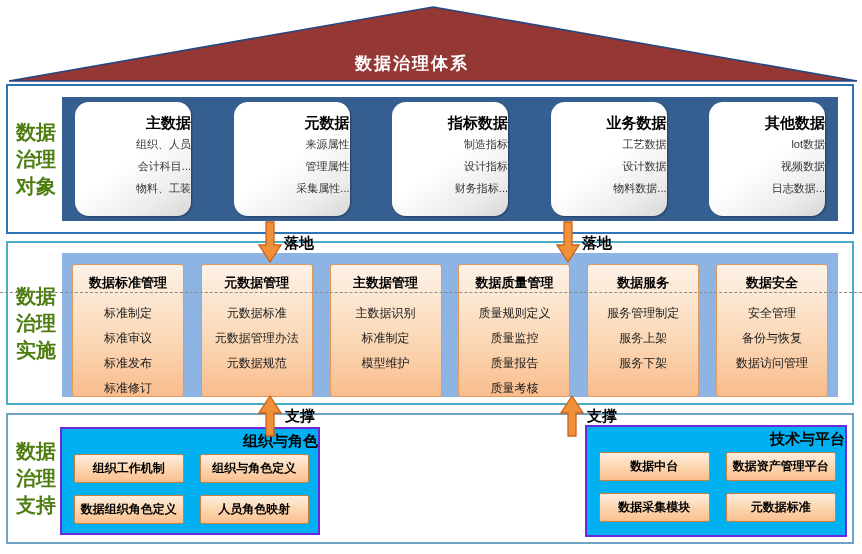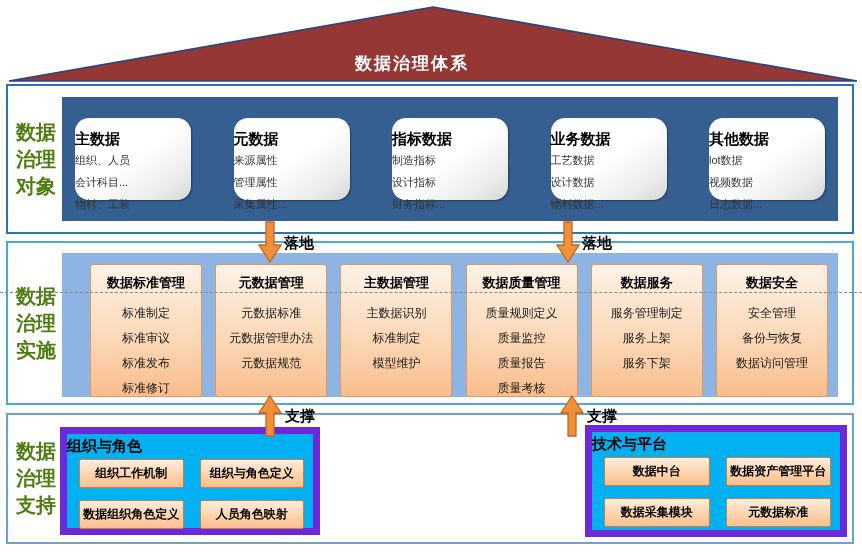--- a/index.html
+++ b/index.html
@@ -18,51 +18,51 @@
   #sec-support{top:413px;height:131px;border:2px solid #6FA3C6;}
 
   .side-label{position:absolute;left:4px;top:0;bottom:0;width:48px;display:flex;
               flex-direction:column;justify-content:center;align-items:center;
               font-weight:bold;font-size:20px;line-height:27px;color:#4d7c0f;}
 
   
   .navy-panel{position:absolute;left:54px;top:11px;width:776px;height:124px;background:#365F91;
               display:flex;justify-content:space-between;align-items:center;
               padding:0 13px;box-sizing:border-box;}
-  .wcard{width:116px;height:82px;border-radius:14px;text-align:left;
+  .wcard{width:116px;height:114px;border-radius:14px;text-align:right;
          background:linear-gradient(145deg,#ffffff 50%,#ececec 80%,#d7d7d7 100%);
          box-shadow:1px 1px 2px rgba(0,0,0,0.35);}
   .wcard .t{font-size:15px;font-weight:bold;padding-top:12px;color:#000;}
   .wcard .i{font-size:11px;color:#333;line-height:22px;}
   .wcard .i:first-of-type{margin-top:5px;}
 
   
   .arrow{position:absolute;z-index:20;}
   #down-arrow-1{left:258px;top:221px;} #down-arrow-2{left:556px;top:221px;}
   #up-arrow-1{left:258px;top:395px;}   #up-arrow-2{left:560px;top:395px;}
   .arrow-label{position:absolute;font-weight:bold;font-size:15px;z-index:21;color:#000;}
   #down-label-1{left:284px;top:234px;} #down-label-2{left:582px;top:234px;}
   #up-label-1{left:285px;top:407px;}   #up-label-2{left:587px;top:407px;}
 
   
   .blue-panel{position:absolute;left:54px;top:10px;width:776px;height:144px;background:#8EB4E3;
               display:flex;justify-content:space-between;
-              padding:11px 10px 0 28px;box-sizing:border-box;}
+              padding:11px 10px 0 10px;box-sizing:border-box;}
   .ocard{width:112px;height:133px;text-align:center;border-radius:3px;
          background:linear-gradient(#FDF2E7 0%,#FBD9B8 55%,#F9BD8D 100%);
          border:1px solid #E19A5C;box-sizing:border-box;}
   .ocard .t{font-size:13px;font-weight:bold;padding-top:9px;margin-bottom:9px;color:#000;}
   .ocard .i{font-size:12px;line-height:25px;color:#1a1a1a;}
 
   #dash-line{position:absolute;left:0;top:292px;width:862px;height:0;
              border-top:1px dashed #8a8a8a;z-index:25;}
 
   
-  .sbox{position:absolute;background:#00B0F0;border:7px solid #6d28d9;
-        box-sizing:border-box;text-align:left;}
+  .sbox{position:absolute;background:#00B0F0;border:2px solid #6d28d9;
+        box-sizing:border-box;text-align:right;}
   #sbox-0{left:52px;top:12px;width:260px;height:108px;}
   #sbox-1{left:317px;top:8px;width:256px;height:116px;}
   #sbox-2{left:577px;top:10px;width:262px;height:112px;}
   .sbox .t{font-weight:bold;font-size:15px;line-height:22px;margin-top:1px;color:#000;}
   .sbox .grid{display:grid;grid-template-columns:1fr 1fr;gap:12px 16px;padding:2px 9px 0 12px;}
   .sbtn{background:linear-gradient(#FDEDDF 0%,#FCD4AC 55%,#FBBF90 100%);
         border:1px solid #C9813C;border-radius:2px;font-weight:bold;font-size:12px;
         display:flex;align-items:center;justify-content:center;height:27px;color:#000;}
   #sbox-1 .grid{gap:7px 12px;}
   #sbox-1 .sbtn{height:23px;font-size:11.5px;}

